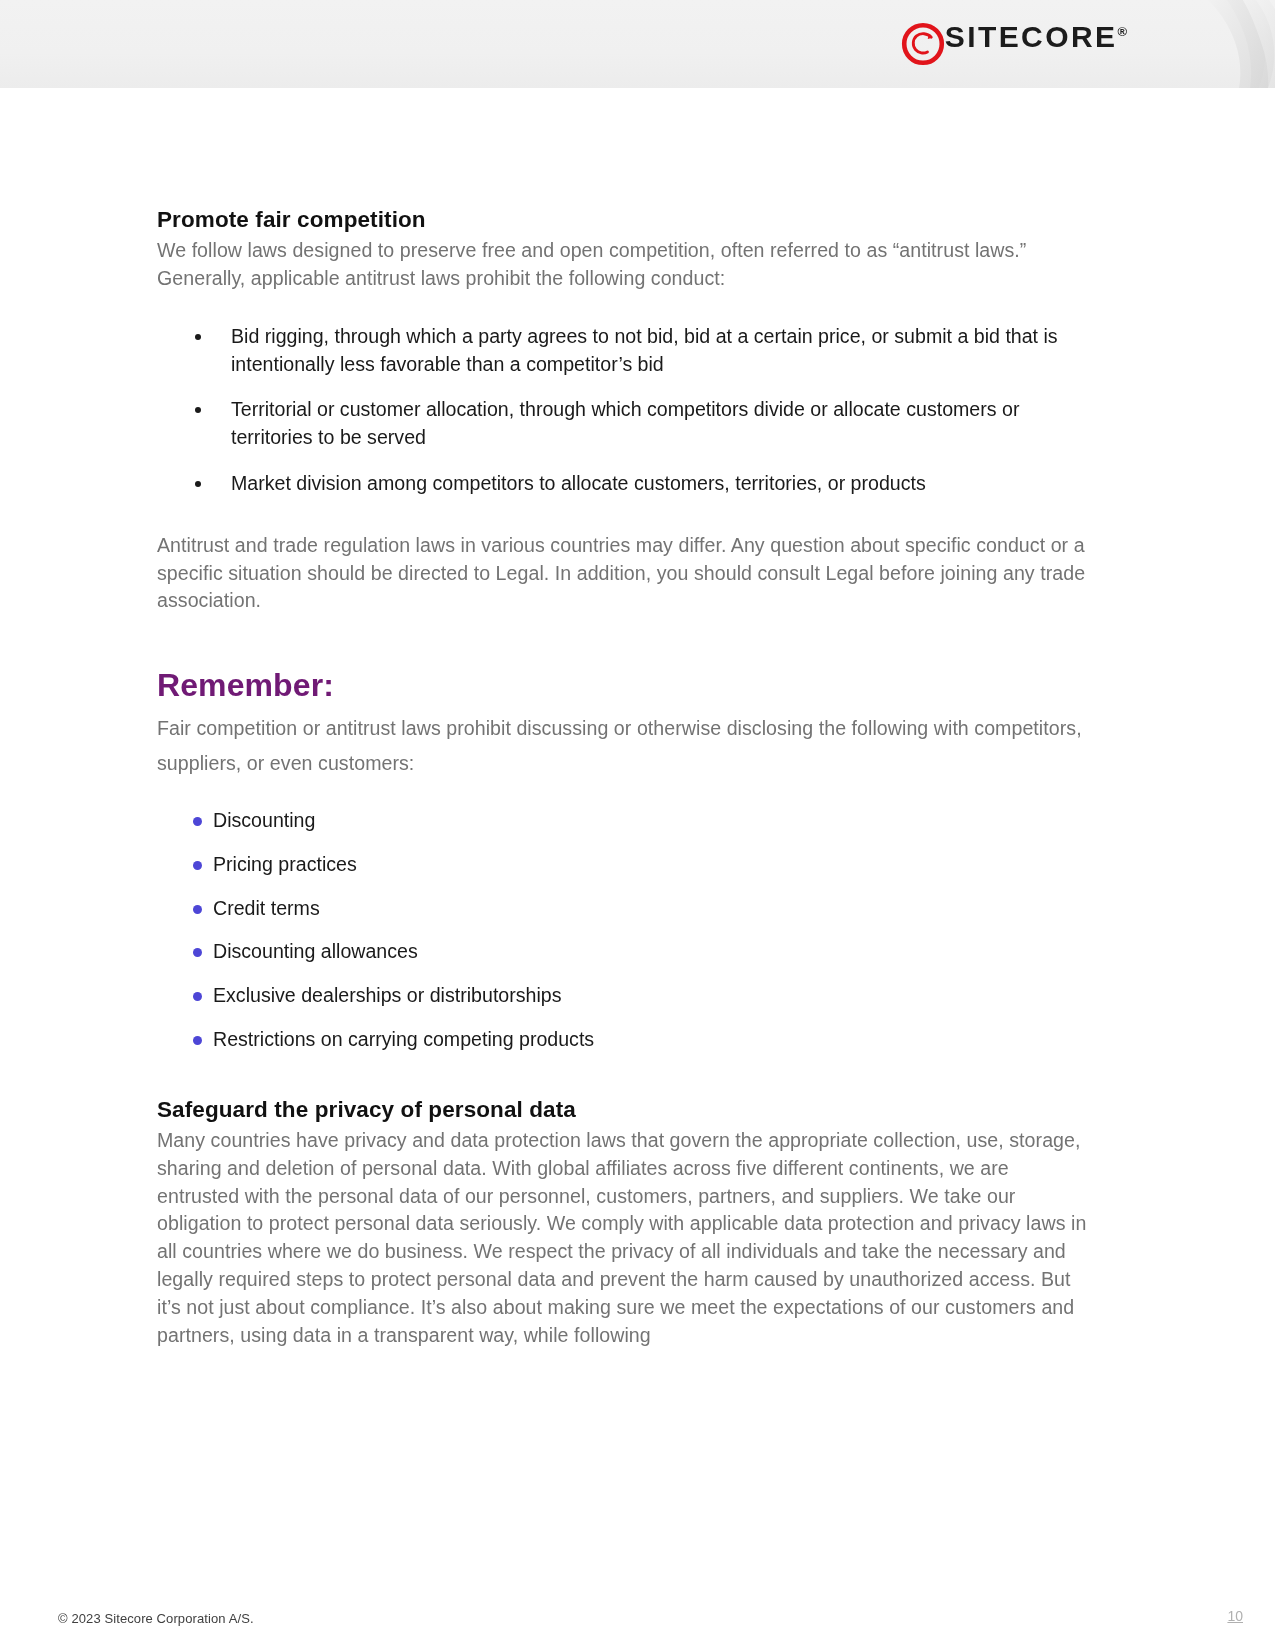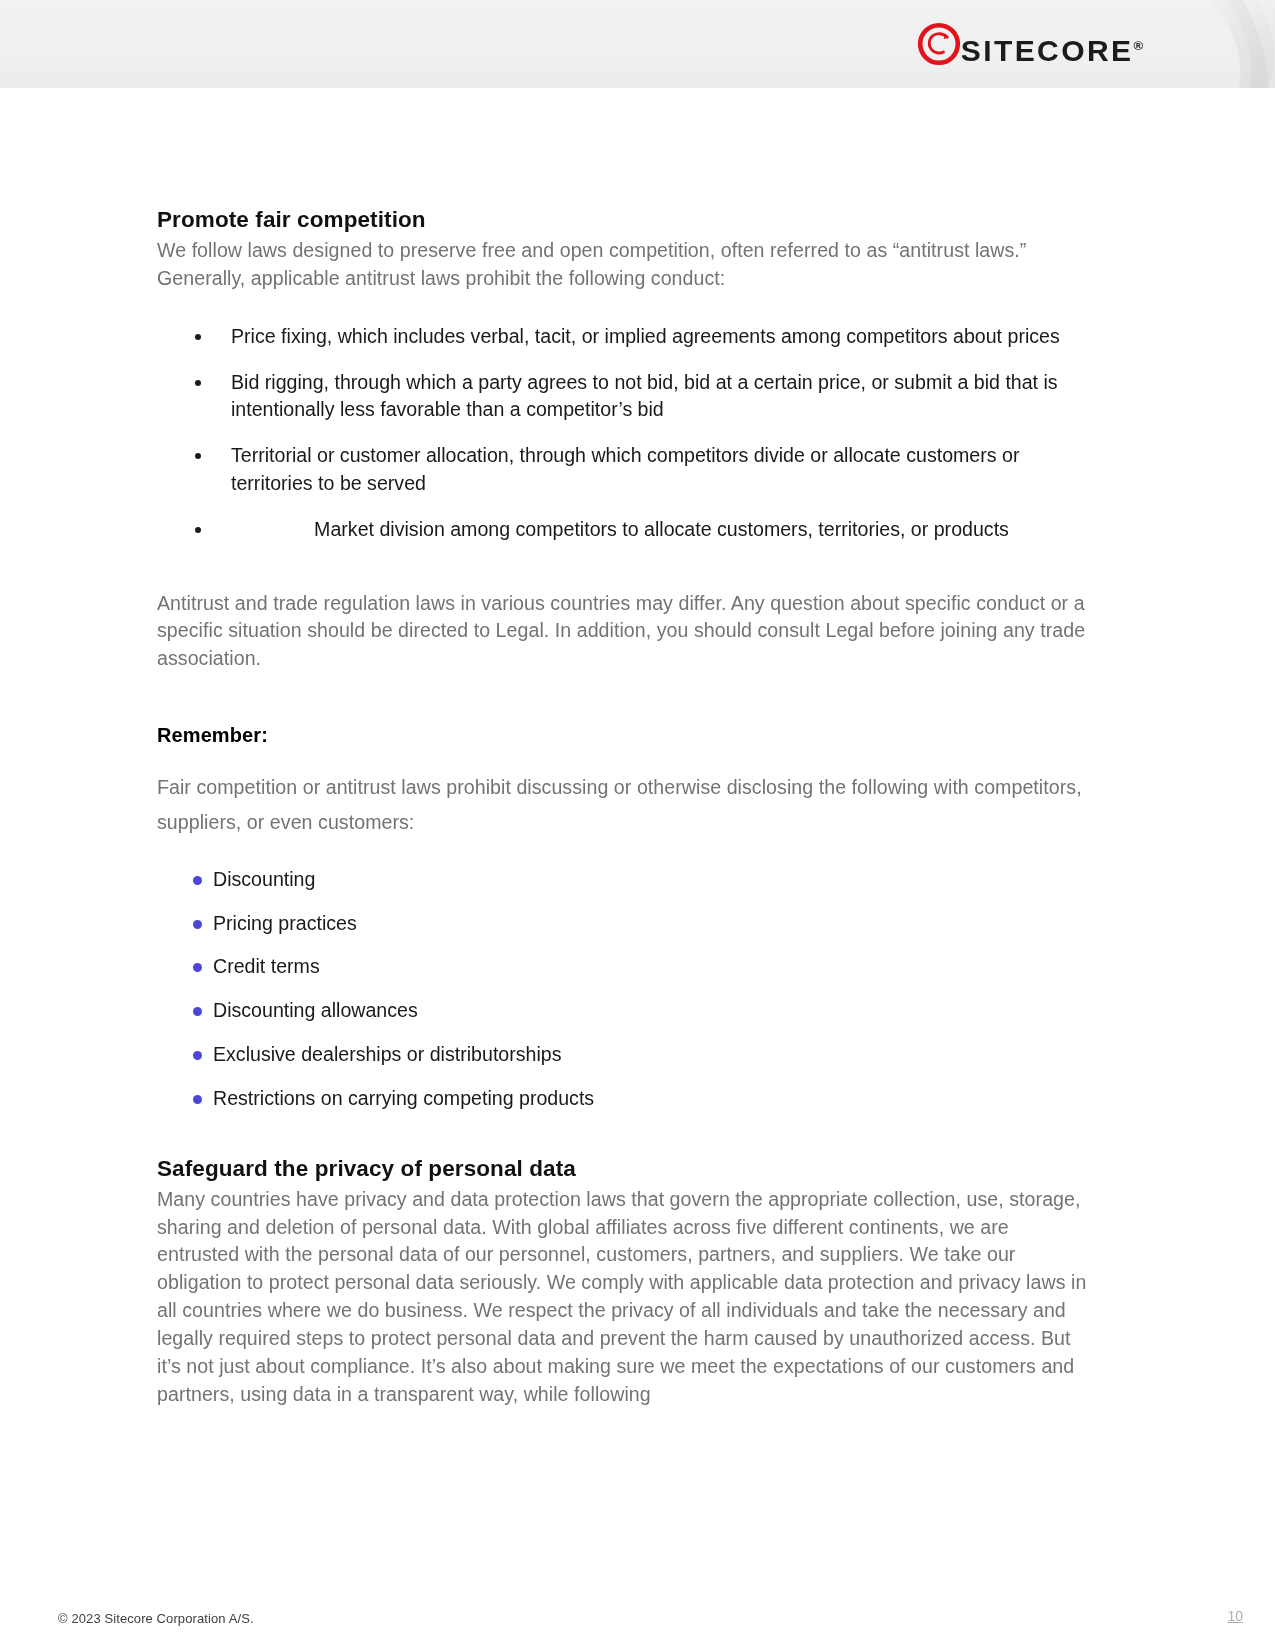--- a/index.html
+++ b/index.html
@@ -28,24 +28,24 @@
   .header-swoosh {
     position: absolute;
     right: 0;
     top: -26px;
     width: 230px;
     height: 140px;
     pointer-events: none;
   }
   .logo-wrap {
     position: absolute;
-    right: 132px;
+    right: 148px;
     top: 22px;
     display: flex;
-    align-items: flex-end;
+    align-items: flex-start;
   }
   .logo-mark {
     width: 44px;
     height: 44px;
     flex: 0 0 44px;
   }
   .logo-word {
     font-family: "Liberation Sans", sans-serif;
     font-weight: 700;
     font-size: 30px;
@@ -79,23 +79,23 @@
 
   h2.sec-title {
     font-size: 22.5px;
     font-weight: 700;
     color: #111111;
     margin: 0 0 3px 0;
     line-height: 1.25;
     letter-spacing: 0.1px;
   }
   h2.sec-title.red {
-    color: #000000;
-    font-size: 20px;
-    margin-bottom: 22px;
+    color: #701a75;
+    font-size: 32px;
+    margin-bottom: 6px;
   }
 
   p.body-text {
     font-size: 19.6px;
     line-height: 1.42;
     margin: 0;
     color: #737373;
     letter-spacing: 0.05px;
   }
   p.body-text.loose {
@@ -115,21 +115,21 @@
     padding: 0;
   }
   ul.bul.dark > li {
     position: relative;
     padding-left: 74px;
     font-size: 19.6px;
     line-height: 1.42;
     margin-bottom: 18px;
     color: #1a1a1a;
   }
-  ul.bul.dark > li:last-child { margin-bottom: 12px; text-align: center; }
+  ul.bul.dark > li:last-child { margin-bottom: 0; }
   ul.bul.dark > li::before {
     content: "";
     position: absolute;
     left: 38px;
     top: 11px;
     width: 6px;
     height: 6px;
     border-radius: 50%;
     background: #1a1a1a;
   }
@@ -214,21 +214,20 @@
 
 <div class="page">
   <div class="content">
 
     <h2 class="sec-title">Promote fair competition</h2>
     <p class="body-text">We follow laws designed to preserve free and open competition, often referred to as “antitrust laws.” Generally, applicable antitrust laws prohibit the following conduct:</p>
 
     <div class="gap-30"></div>
 
     <ul class="bul dark">
-      <li>Price fixing, which includes verbal, tacit, or implied agreements among competitors about prices</li>
       <li>Bid rigging, through which a party agrees to not bid, bid at a certain price, or submit a bid that is intentionally less favorable than a competitor’s bid</li>
       <li>Territorial or customer allocation, through which competitors divide or allocate customers or territories to be served</li>
       <li>Market division among competitors to allocate customers, territories, or products</li>
     </ul>
 
     <div class="gap-34"></div>
 
     <p class="body-text">Antitrust and trade regulation laws in various countries may differ. Any question about specific conduct or a specific situation should be directed to Legal. In addition, you should consult Legal before joining any trade association.</p>
 
     <div class="gap-50"></div>

